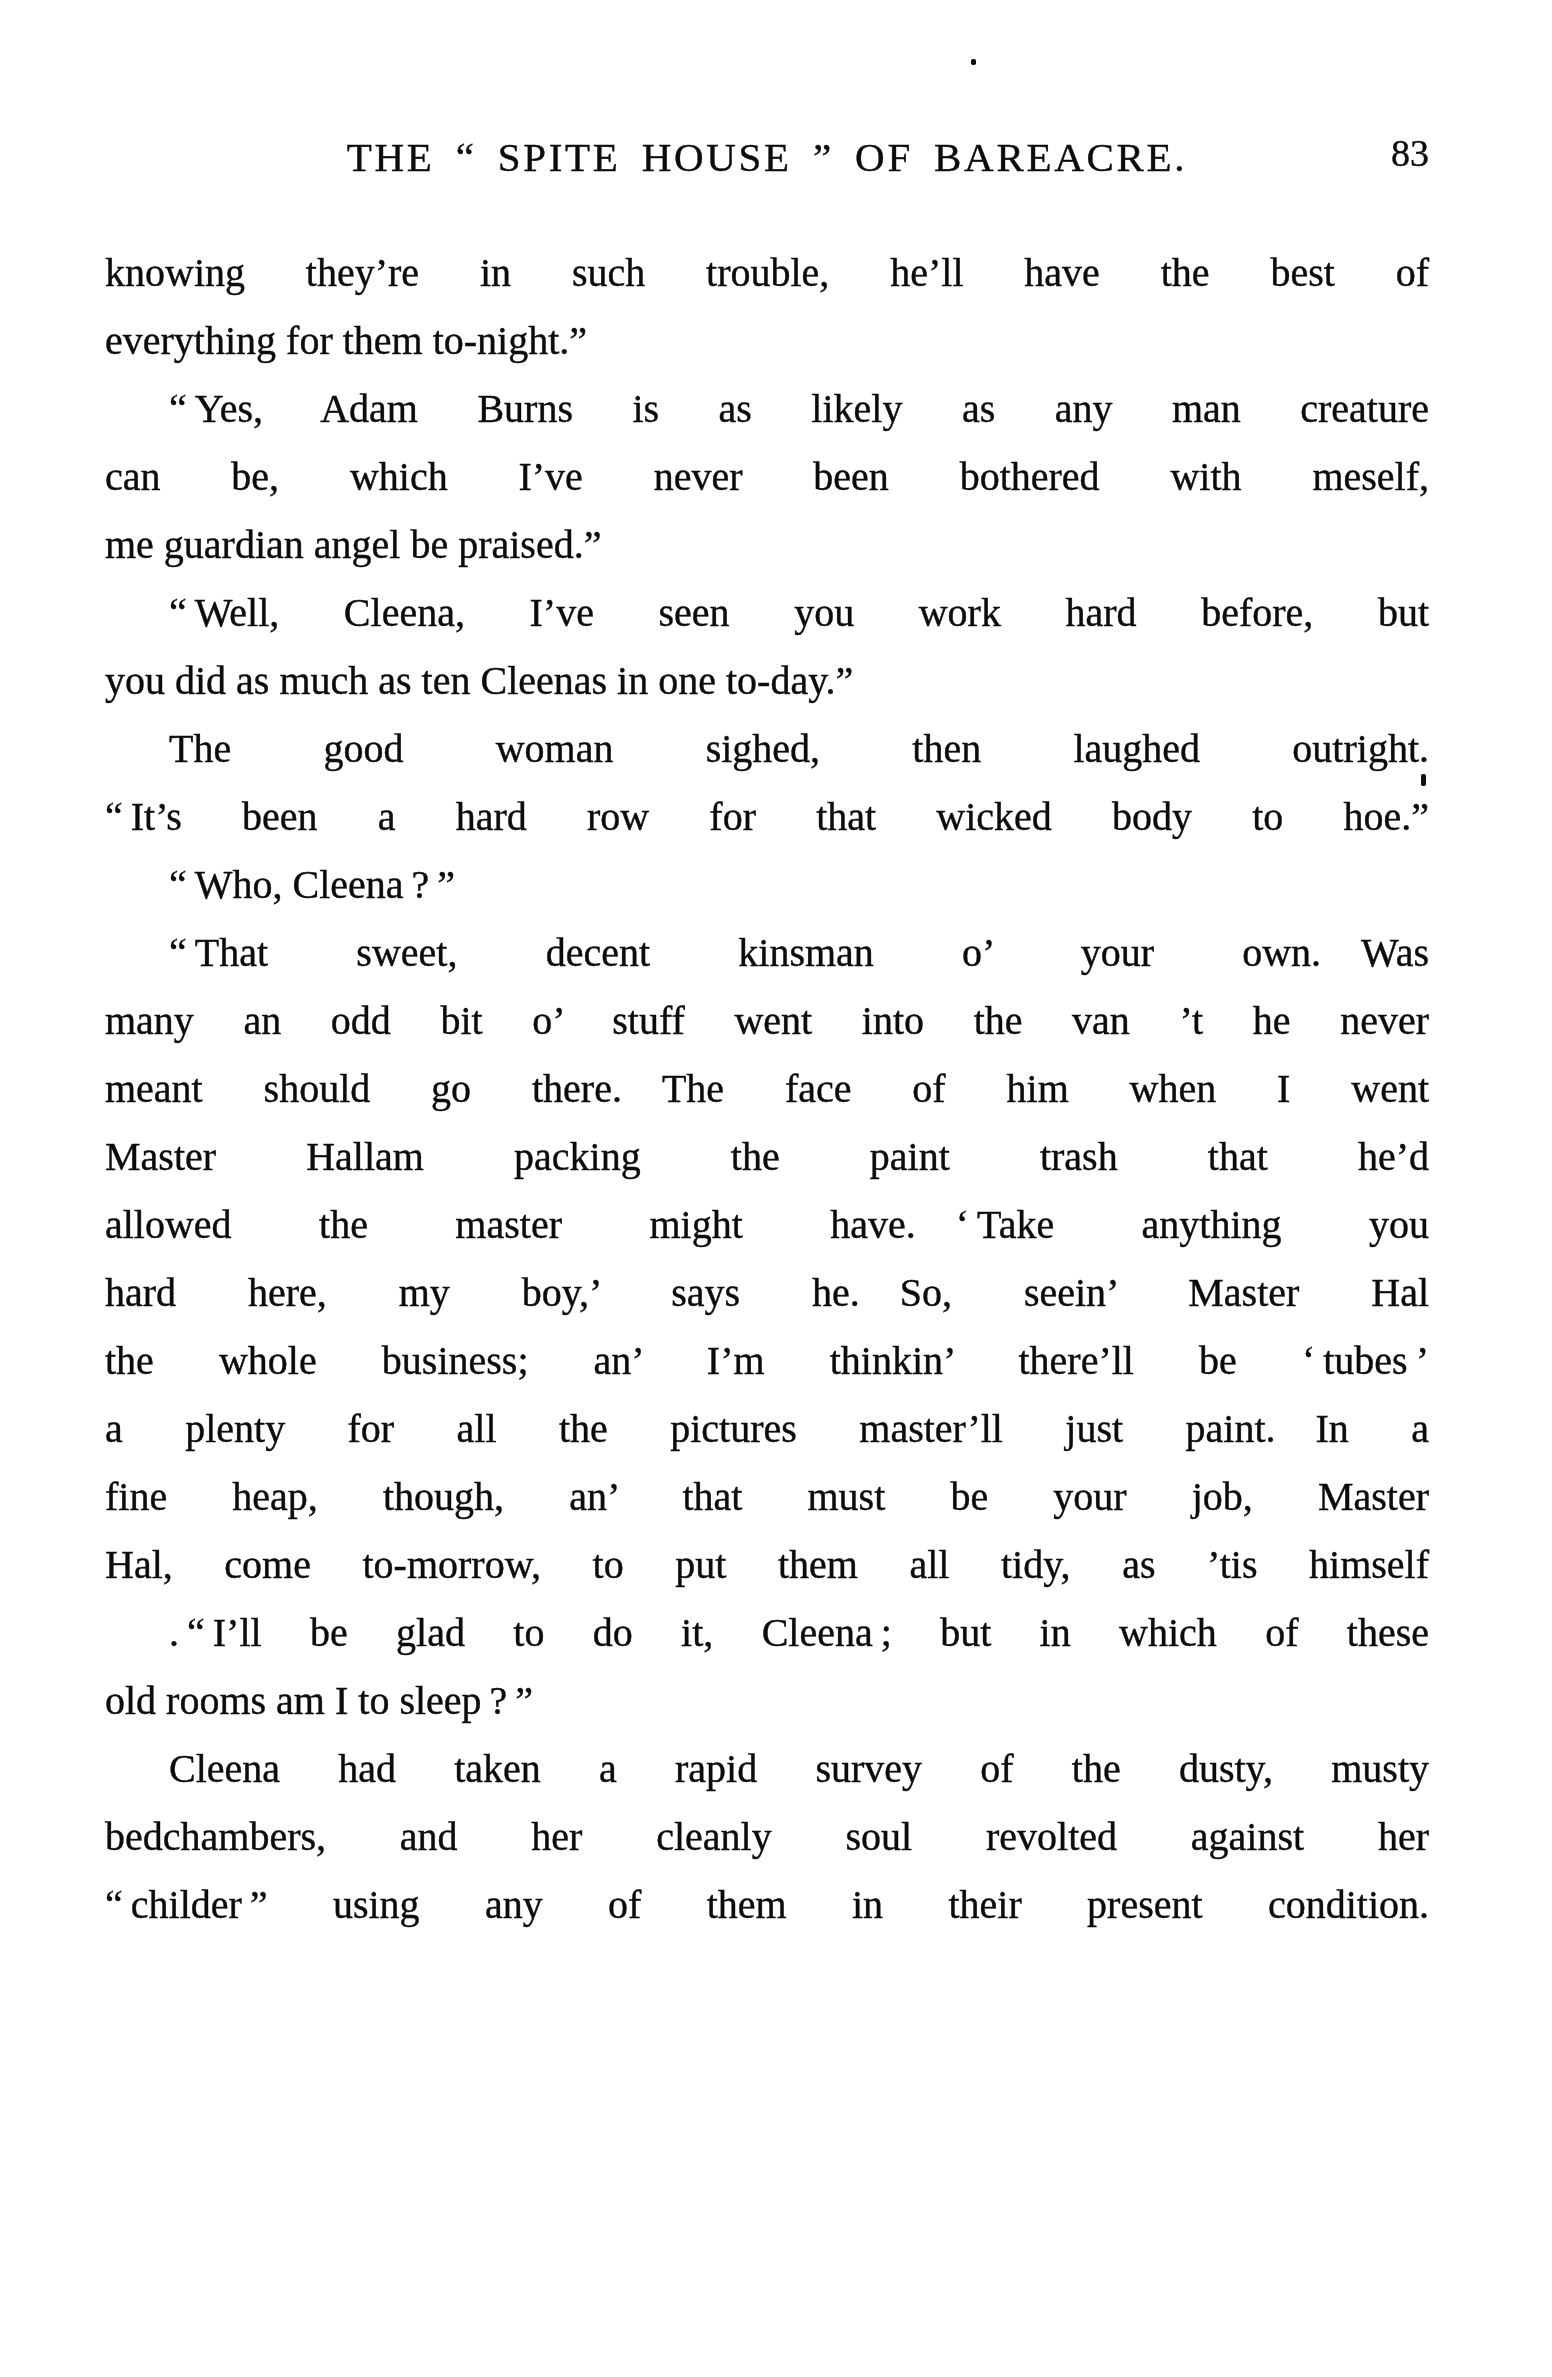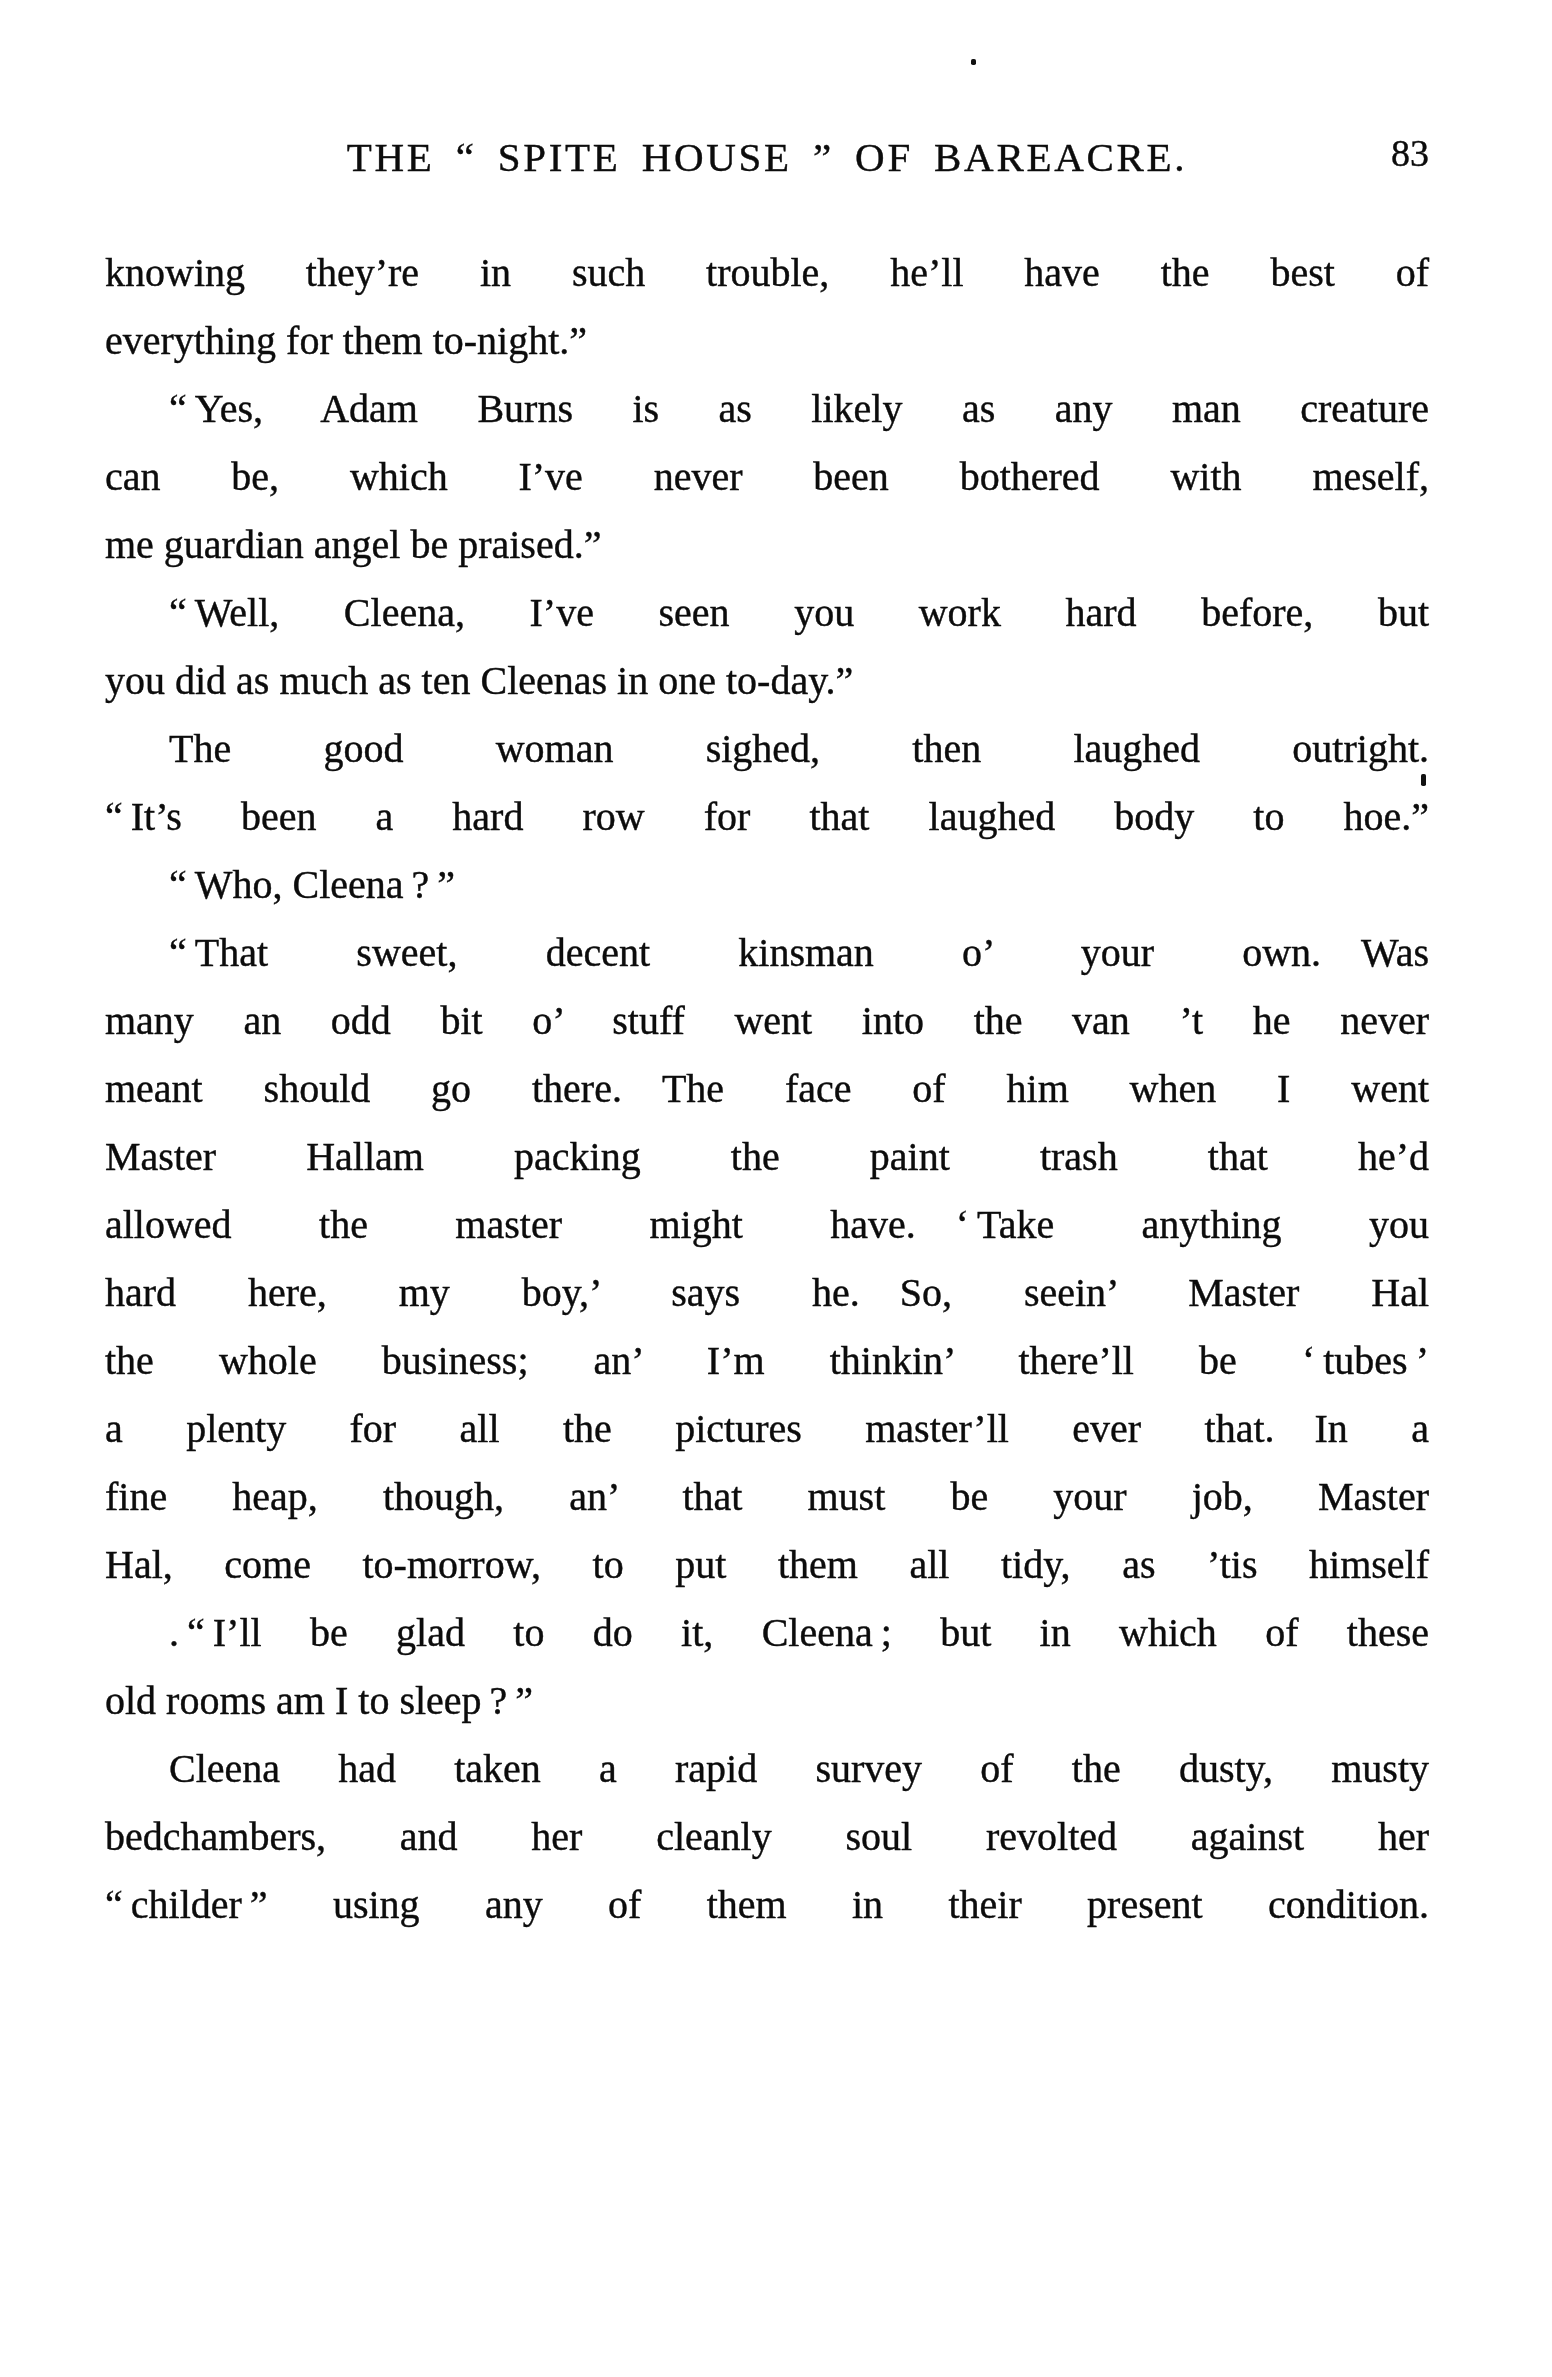--- a/index.html
+++ b/index.html
@@ -92,30 +92,30 @@
 
   <div class="text-block">
       <div class="line j">knowing they’re in such trouble, he’ll have the best of</div>
       <div class="line">everything for them to-night.”</div>
       <div class="line j ind">“ Yes, Adam Burns is as likely as any man creature</div>
       <div class="line j">can be, which I’ve never been bothered with meself,</div>
       <div class="line">me guardian angel be praised.”</div>
       <div class="line j ind">“ Well, Cleena, I’ve seen you work hard before, but</div>
       <div class="line">you did as much as ten Cleenas in one to-day.”</div>
       <div class="line j ind">The good woman sighed, then laughed outright.</div>
-      <div class="line j">“ It’s been a hard row for that laughed body to hoe.”</div>
+      <div class="line j">“ It’s been a hard row for that wicked body to hoe.”</div>
       <div class="line ind">“ Who, Cleena ? ”</div>
       <div class="line j ind">“ That sweet, decent kinsman o’ your own. Was</div>
       <div class="line j">many an odd bit o’ stuff went into the van ’t he never</div>
       <div class="line j">meant should go there. The face of him when I went</div>
       <div class="line j">Master Hallam packing the paint trash that he’d</div>
       <div class="line j">allowed the master might have. ‘ Take anything you</div>
       <div class="line j">hard here, my boy,’ says he. So, seein’ Master Hal</div>
       <div class="line j">the whole business; an’ I’m thinkin’ there’ll be ‘ tubes ’</div>
-      <div class="line j">a plenty for all the pictures master’ll ever that. In a</div>
+      <div class="line j">a plenty for all the pictures master’ll just paint. In a</div>
       <div class="line j">fine heap, though, an’ that must be your job, Master</div>
       <div class="line j">Hal, come to-morrow, to put them all tidy, as ’tis himself</div>
       <div class="line j ind">. “ I’ll be glad to do it, Cleena ; but in which of these</div>
       <div class="line">old rooms am I to sleep ? ”</div>
       <div class="line j ind">Cleena had taken a rapid survey of the dusty, musty</div>
       <div class="line j">bedchambers, and her cleanly soul revolted against her</div>
       <div class="line j">“ childer ” using any of them in their present condition.</div>
     </div>
 
   <div class="speck speck-1"></div>

